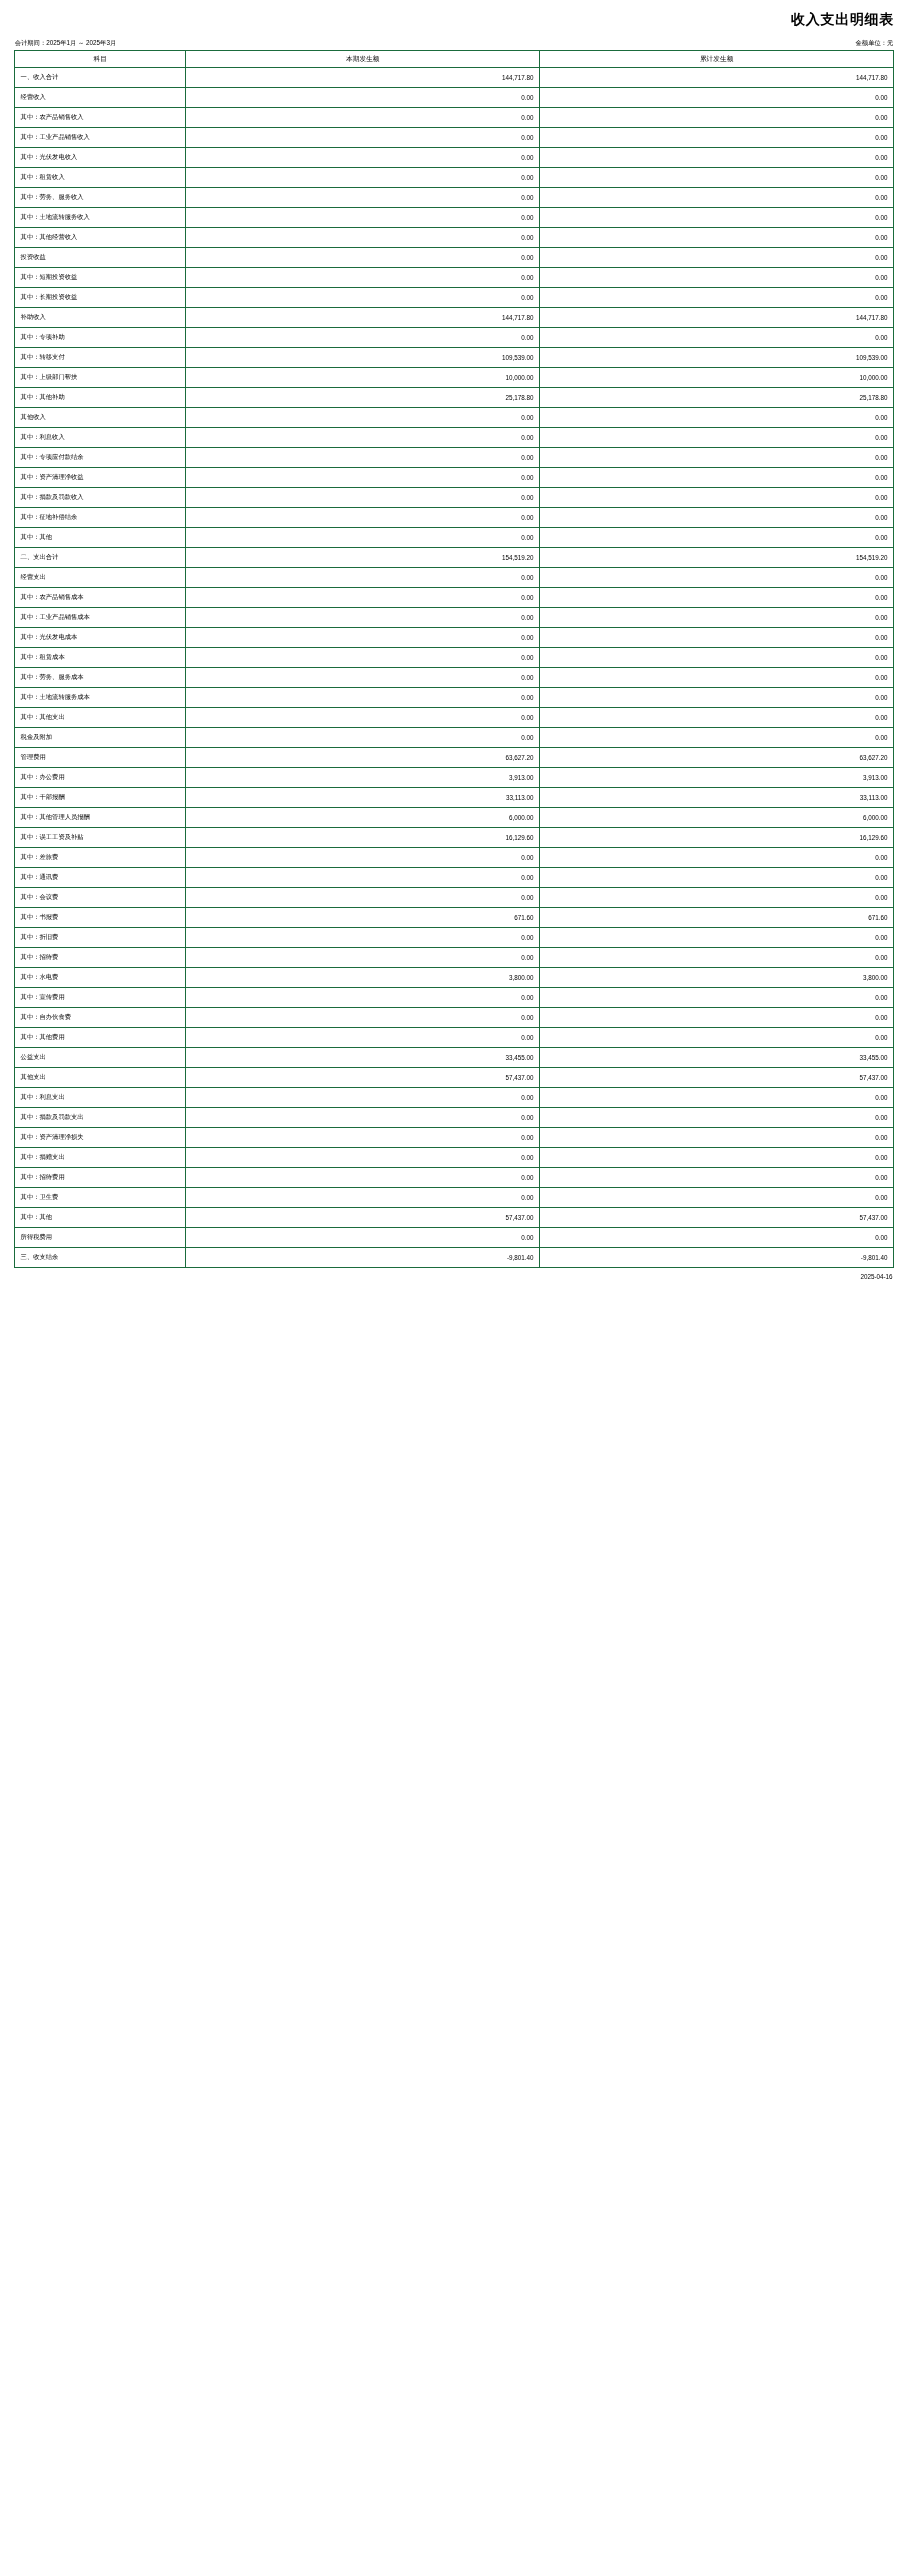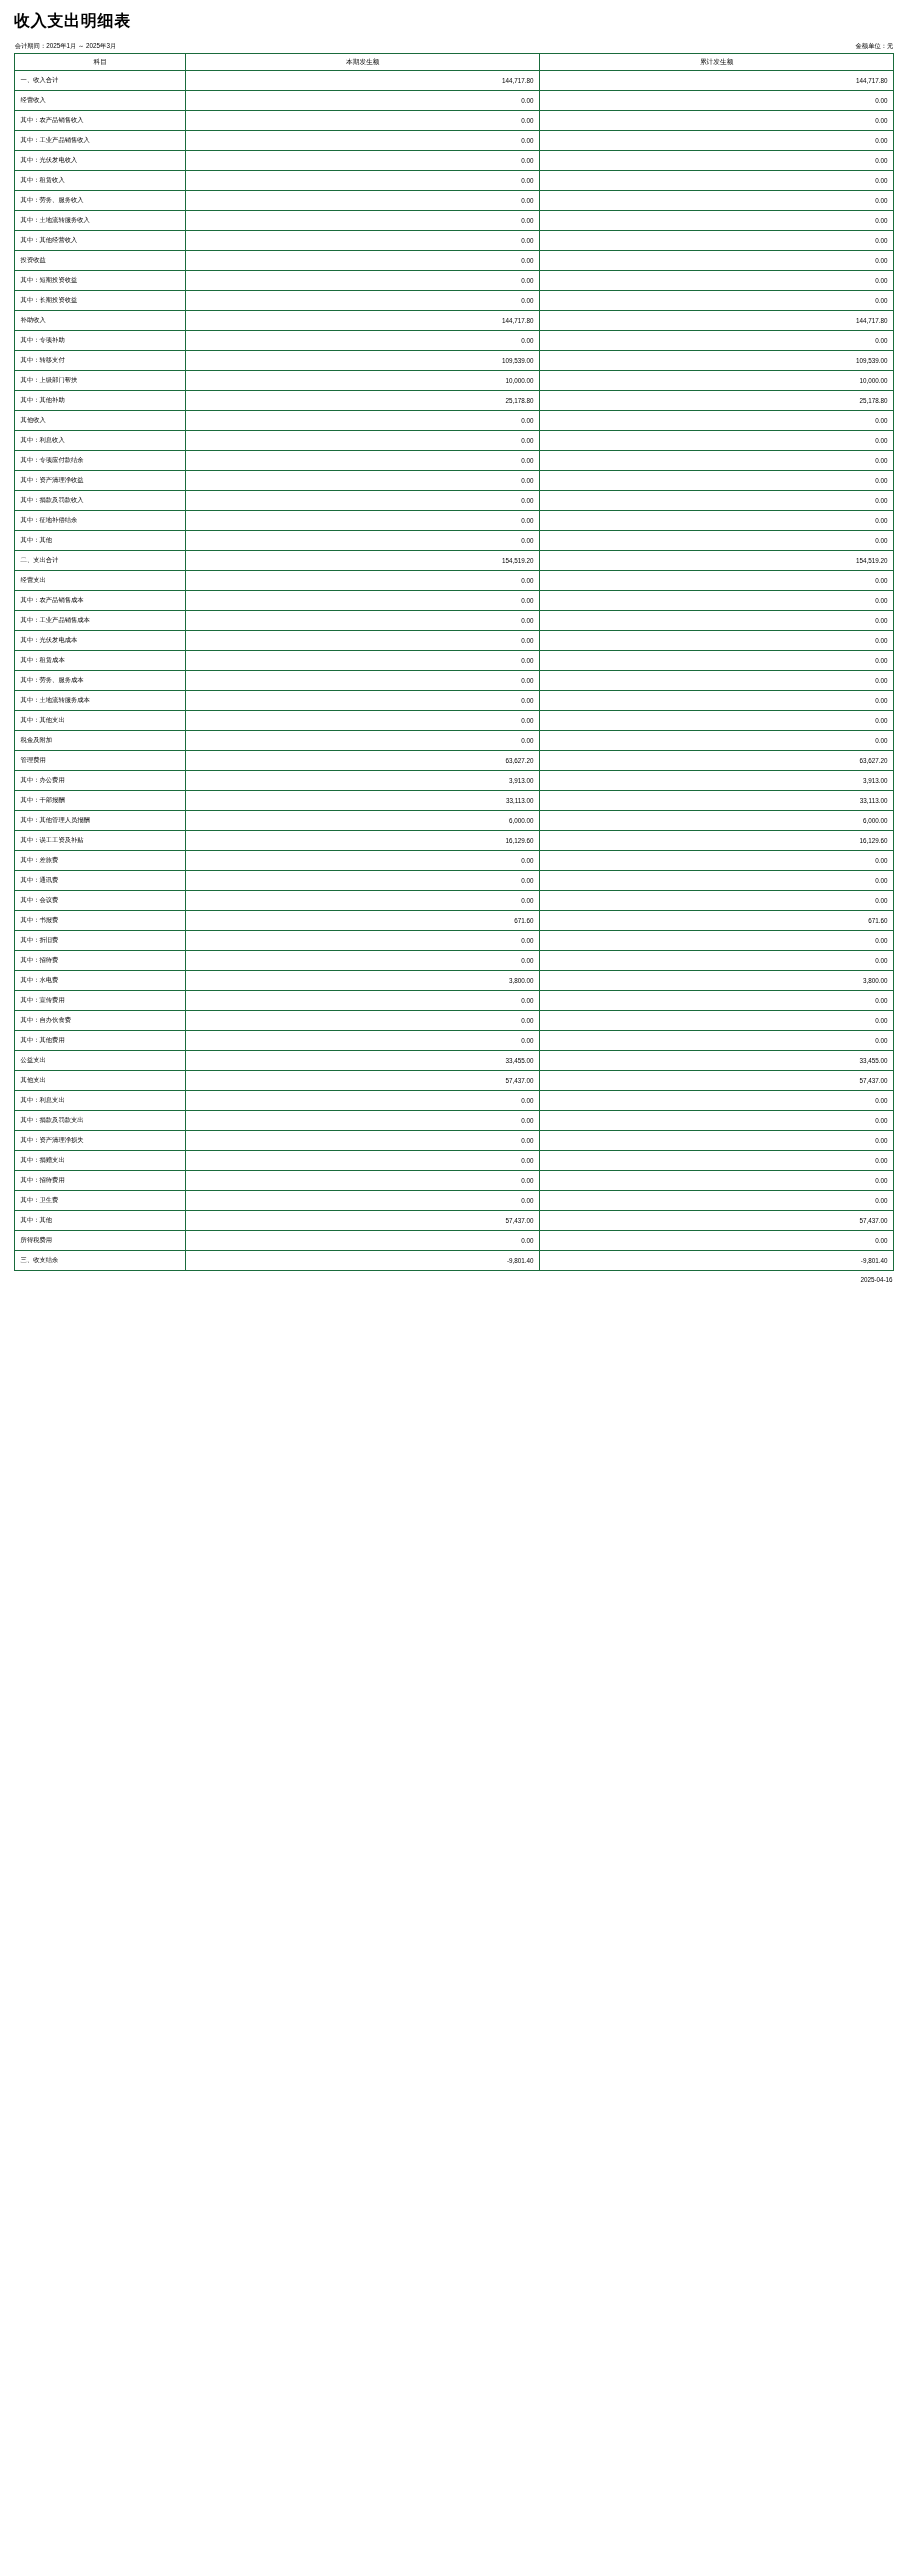--- a/index.html
+++ b/index.html
@@ -11,22 +11,22 @@
     width: 908px;
     font-family: "Liberation Sans", "DejaVu Sans", sans-serif;
     color: #000000;
   }
   .page {
     width: 908px;
     box-sizing: border-box;
     padding: 9.9px 14px 7px 14px;
   }
   .doc-title {
-    text-align: left;
-    font-size: 16px;
+    text-align: right;
+    font-size: 14px;
     font-weight: bold;
     letter-spacing: 0.7px;
     margin: 1.4px 0 9.9px 0;
   }
   .meta-row {
     display: flex;
     justify-content: space-between;
     align-items: flex-end;
     font-size: 6.3px;
     padding: 0 0.7px 2.1px 0.7px;

